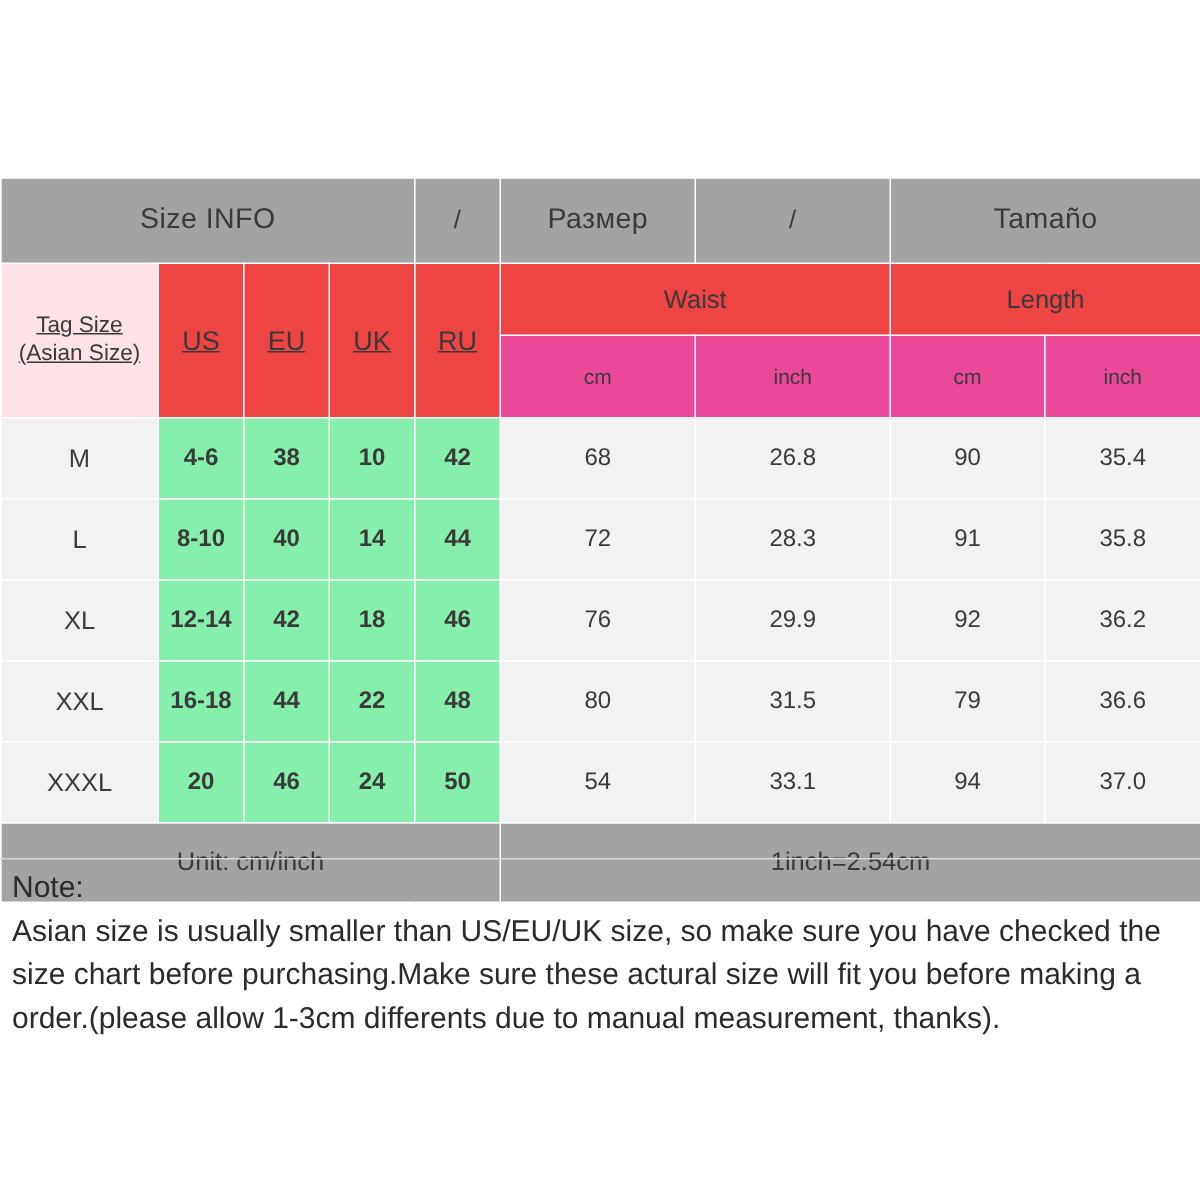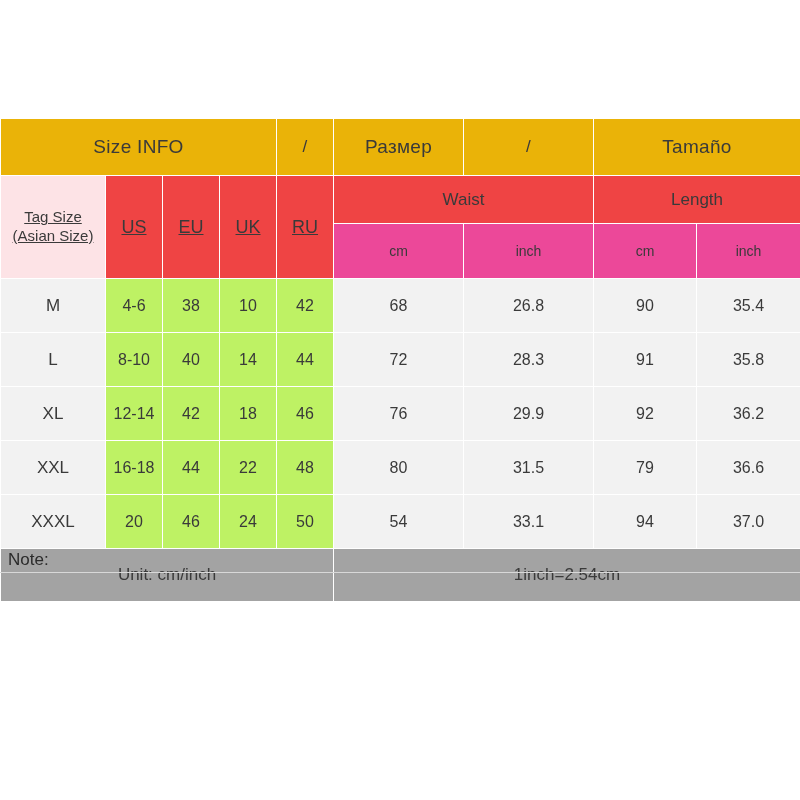--- a/index.html
+++ b/index.html
@@ -31,21 +31,21 @@
   table.size-table td, table.size-table th {
     border: 1px solid #ffffff;
     text-align: center;
     vertical-align: middle;
     font-weight: normal;
     color: #3a3a3a;
   }
 
   
   .title-row td {
-    background: #eab308;
+    background: #a3a3a3;
     color: #ffffff;
     height: 54px;
     font-size: 19px;
     letter-spacing: 0.3px;
     border-color: #fd83ae;
   }
   .title-row td.slash {
     font-size: 17px;
   }
 
@@ -75,41 +75,42 @@
     font-size: 17px;
   }
 
   
   .data-row td {
     height: 51px;
     font-size: 16px;
     background: #f2f2f2;
   }
   .data-row td.alt {
-    background: #bef264;
+    background: #86efac;
+    font-weight: bold;
   }
   .data-row td.size-label {
     font-size: 17px;
   }
 
   
   .unit-row td {
     background: #a3a3a3;
     height: 50px;
     font-size: 17px;
     color: #3a3a3a;
   }
 
   
   .note {
     position: absolute;
     left: 8px;
-    top: 548px;
+    top: 578px;
     width: 784px;
-    font-size: 17px;
+    font-size: 20px;
     line-height: 1.45;
     color: #2b2b2b;
   }
   .note .note-line {
     white-space: normal;
   }
   .rule {
     position: absolute;
     left: 0;
     top: 572px;
@@ -231,15 +232,16 @@
         <td colspan="4">1inch=2.54cm</td>
       </tr>
     </tbody>
       </table>
   </div>
 
   <div class="rule"></div>
 
   <div class="note">
     <div class="note-line">Note:</div>
+    <div class="note-line">Asian size is usually smaller than US/EU/UK size, so make sure you have checked the size chart before purchasing.Make sure these actural size will fit you before making a order.(please allow 1-3cm differents due to manual measurement, thanks).</div>
   </div>
 
 </div>
 
 </body></html>

